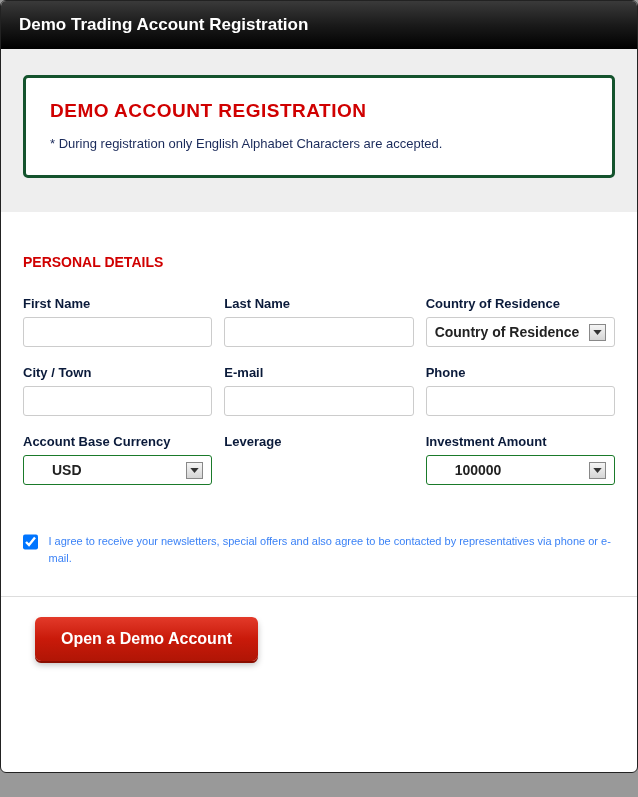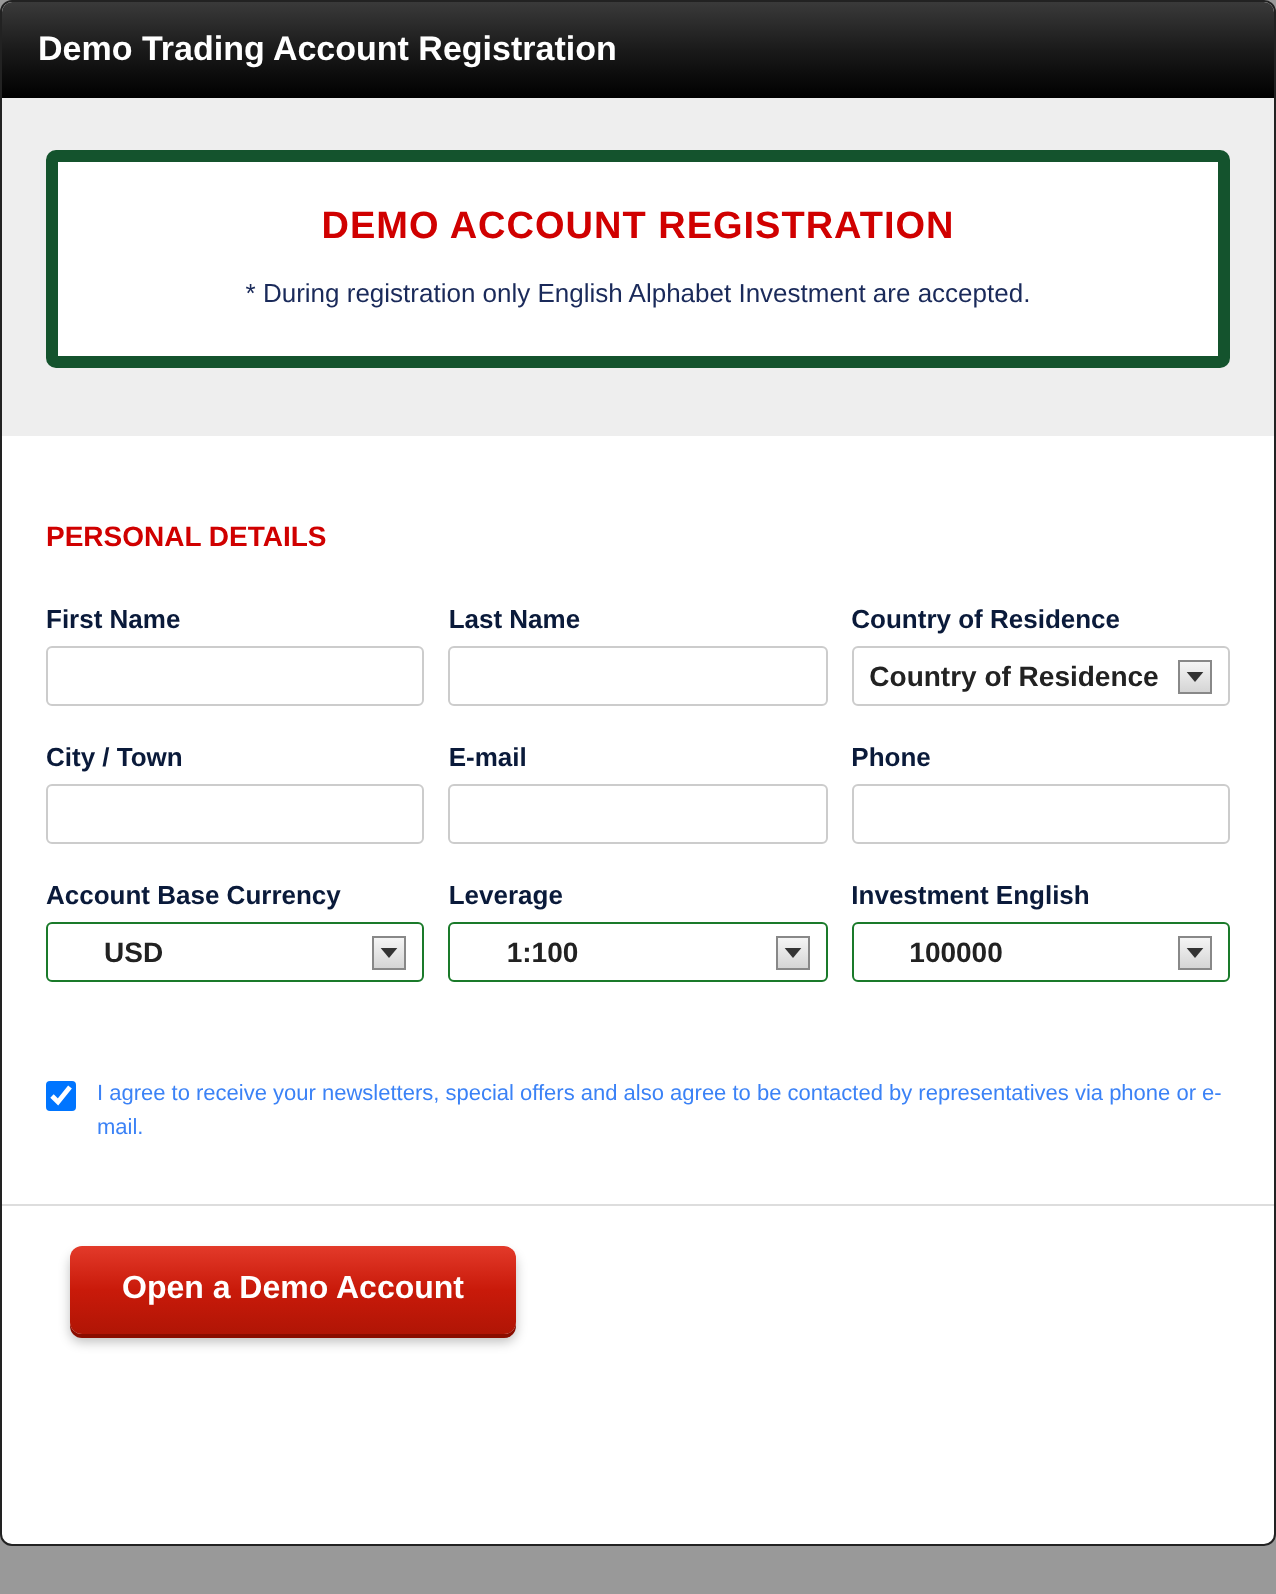--- a/index.html
+++ b/index.html
@@ -23,24 +23,23 @@
   padding: 14px 18px;
   font-weight: bold;
   font-size: 17px;
 }
 .top-section {
   background: #eee;
   padding: 26px 22px 34px;
 }
 .info-box {
   background: #fff;
-  border: 6px solid #14532d;
+  border: 3px solid #14532d;
   border-radius: 5px;
   padding: 22px 24px 24px;
-  text-align: center;
 }
 .info-box h2 {
   color: #d00000;
   font-size: 19px;
   letter-spacing: 0.5px;
   font-family: "Arial Narrow", Arial, sans-serif;
   font-stretch: condensed;
   margin-bottom: 14px;
 }
 .info-box p {
@@ -142,21 +141,21 @@
 </style>
 </head>
 <body>
 
 <div class="modal">
   <div class="modal-header">Demo Trading Account Registration</div>
 
   <div class="top-section">
     <div class="info-box">
       <h2>DEMO ACCOUNT REGISTRATION</h2>
-      <p>* During registration only English Alphabet Investment are accepted.</p>
+      <p>* During registration only English Alphabet Characters are accepted.</p>
     </div>
   </div>
 
   <div class="form-section">
     <div class="section-title">PERSONAL DETAILS</div>
 
     <div class="form-grid">
       <div class="field">
         <label>First Name</label>
         <input type="text" value="" style="">
@@ -197,32 +196,24 @@
           <span>USD</span>
           <span class="sel-arrow">
               <svg viewBox="0 0 10 6">
                 <polygon points="0,0 10,0 5,6" fill="#333"></polygon>
               </svg>
             </span>
         </div>
       </div>
       <div class="field">
         <label>Leverage</label>
-        <div class="selectbox green">
-          <span>1:100</span>
-          <span class="sel-arrow">
-              <svg viewBox="0 0 10 6">
-                <polygon points="0,0 10,0 5,6" fill="#333"></polygon>
-              </svg>
-            </span>
-        </div>
-      </div>
-
-      <div class="field">
-        <label>Investment English</label>
+      </div>
+
+      <div class="field">
+        <label>Investment Amount</label>
         <div class="selectbox green">
           <span>100000</span>
           <span class="sel-arrow">
               <svg viewBox="0 0 10 6">
                 <polygon points="0,0 10,0 5,6" fill="#333"></polygon>
               </svg>
             </span>
         </div>
       </div>
       <div></div>

